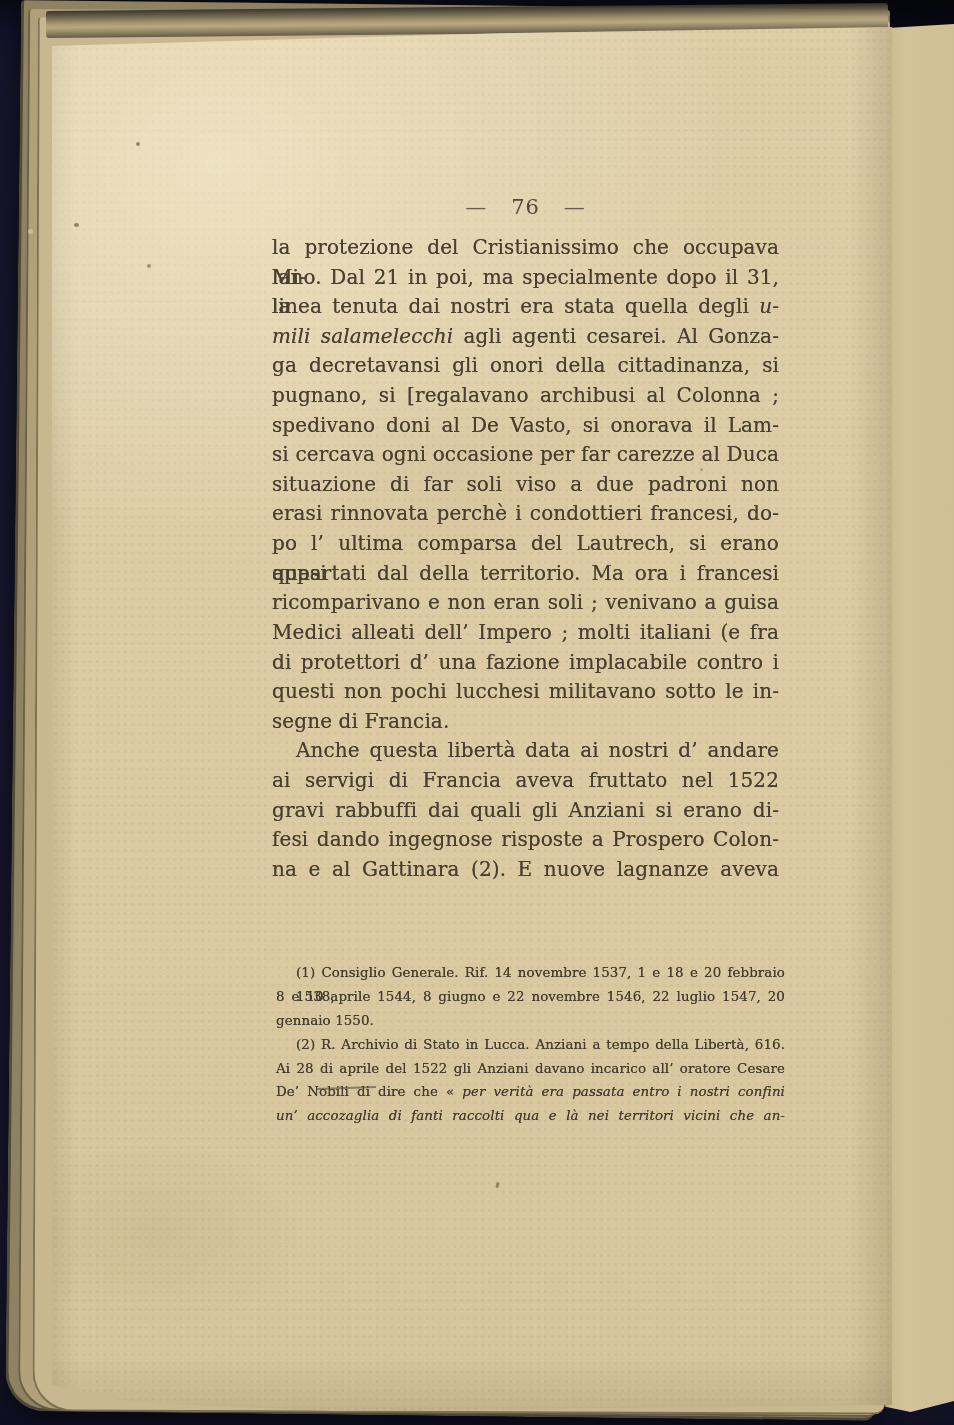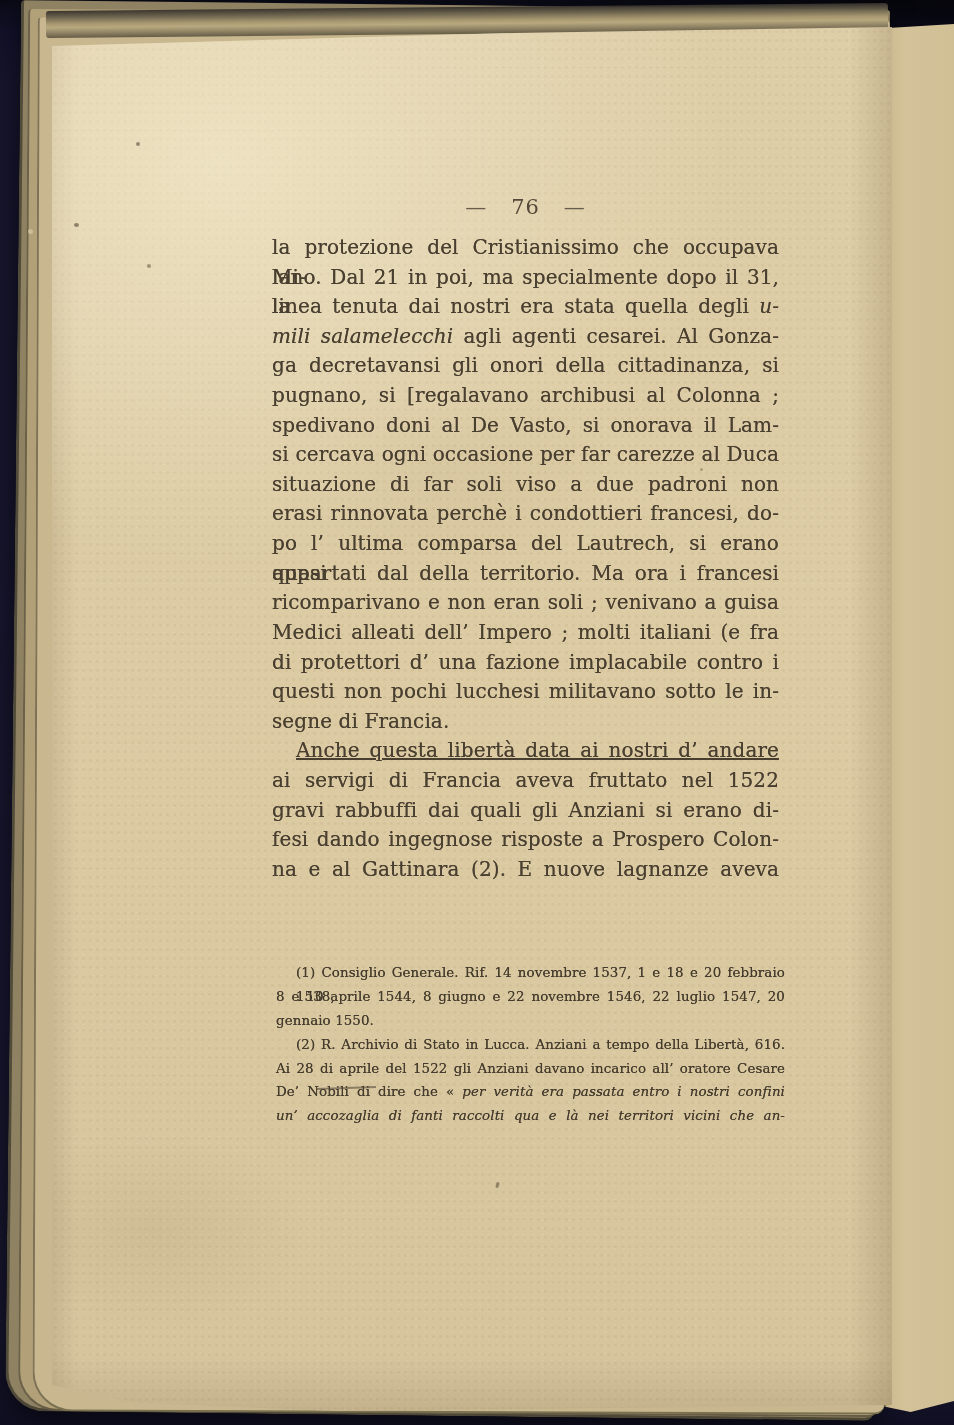--- a/index.html
+++ b/index.html
@@ -56,21 +56,21 @@
   
   .text-column{position:absolute;left:272px;top:192px;width:507px;color:#493f30;}
   .page-header{height:30px;display:flex;justify-content:center;align-items:center;
     gap:24px;font-size:21px;letter-spacing:1px;color:#534839;}
   .page-header .dash{opacity:0.85;}
   #body-lines{margin-top:11px;}
   .line{height:29.62px;line-height:29.62px;font-size:20px;letter-spacing:0.1px;
     text-align:justify;text-align-last:justify;white-space:normal;
     text-shadow:0 0 0.4px rgba(73,63,48,0.8);}
   .line.noj{text-align-last:left;}
-  .line.ind{padding-left:24px;text-decoration:underline;}
+  .line.ind{padding-left:24px;}
   .footnotes{position:absolute;left:276px;top:961px;width:509px;color:#443b2d;}
   .fline{height:23.9px;line-height:23.9px;font-size:13.4px;letter-spacing:0.1px;
     text-align:justify;text-align-last:justify;
     text-shadow:0 0 0.3px rgba(68,59,45,0.85);}
   .fline.noj{text-align-last:left;}
   .fline.ind{padding-left:20px;}
   .it{font-style:italic;}
 
   
   .speck{position:absolute;border-radius:50%;background:rgba(70,58,40,0.75);}

